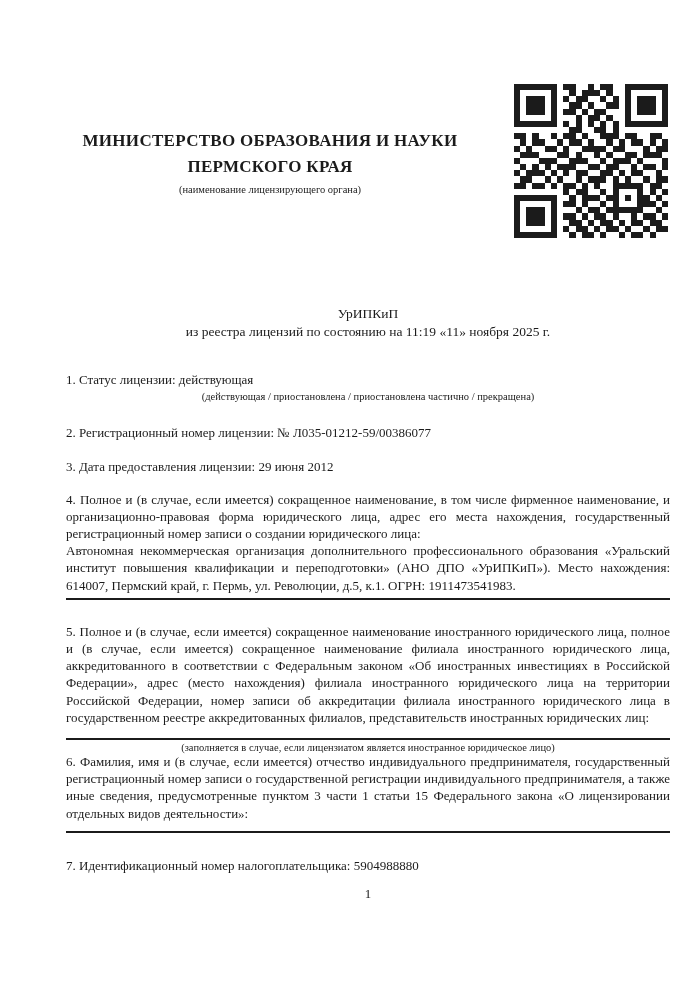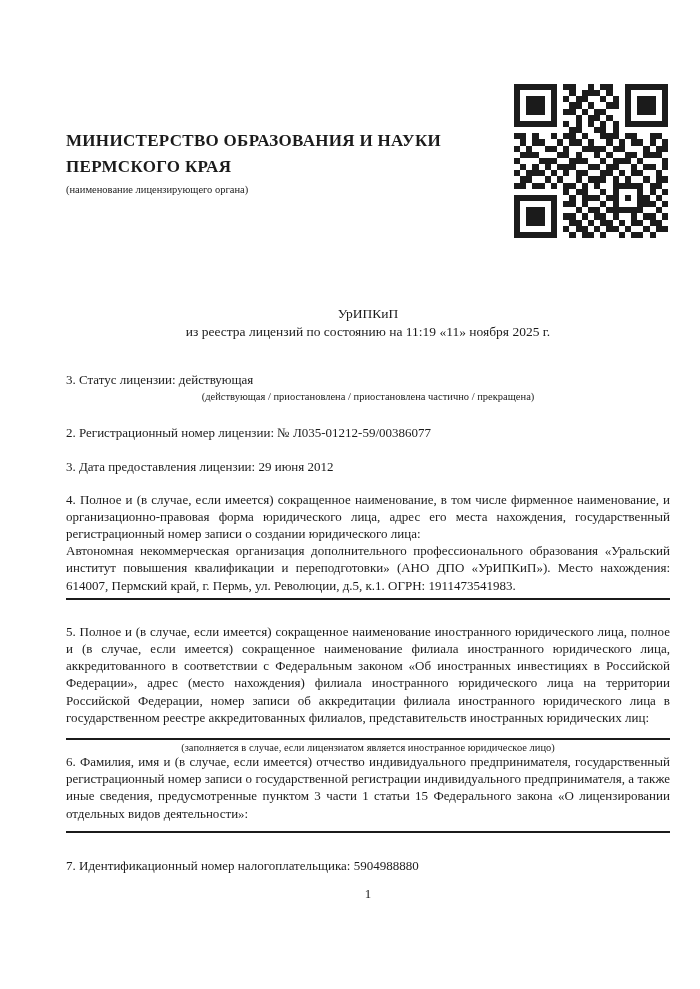--- a/index.html
+++ b/index.html
@@ -9,24 +9,24 @@
     height: 989px;
     background: #ffffff;
     color: #1b1b1b;
     font-family: "Liberation Serif", serif;
     overflow: hidden;
   }
   
   .header { position: relative; height: 270px; }
   .ministry {
     position: absolute;
-    left: 66px;
+    left: 54px;
     top: 128px;
     width: 432px;
-    text-align: left;
+    text-align: center;
   }
   .ministry-title {
     font-weight: bold;
     font-size: 17px;
     line-height: 1.5;
     letter-spacing: 0.3px;
   }
   .ministry-caption { font-size: 10.5px; margin-top: 5px; }
   .qr-box {
     position: absolute;
@@ -83,21 +83,21 @@
       </div>
   </div>
 
   <div class="content">
 
     <div class="doc-title">
       <div>УрИПКиП</div>
       <div>из реестра лицензий по состоянию на 11:19 «11» ноября 2025 г.</div>
     </div>
 
-    <p class="para single m30">3. Статус лицензии: действующая</p>
+    <p class="para single m30">1. Статус лицензии: действующая</p>
     <div class="note note-s1">(действующая / приостановлена / приостановлена частично / прекращена)</div>
 
     <p class="para single m22">2. Регистрационный номер лицензии: № Л035-01212-59/00386077</p>
 
     <p class="para single m17">3. Дата предоставления лицензии: 29 июня 2012</p>
 
     <p class="para m15">4. Полное и (в случае, если имеется) сокращенное наименование, в том числе фирменное наименование, и организационно-правовая форма юридического лица, адрес его места нахождения, государственный регистрационный номер записи о создании юридического лица:</p>
     <p class="para">Автономная некоммерческая организация дополнительного профессионального образования «Уральский институт повышения квалификации и переподготовки» (АНО ДПО «УрИПКиП»). Место нахождения: 614007, Пермский край, г. Пермь, ул. Революции, д.5, к.1. ОГРН: 1911473541983.</p>
     <hr class="rule rule-tight">
 

